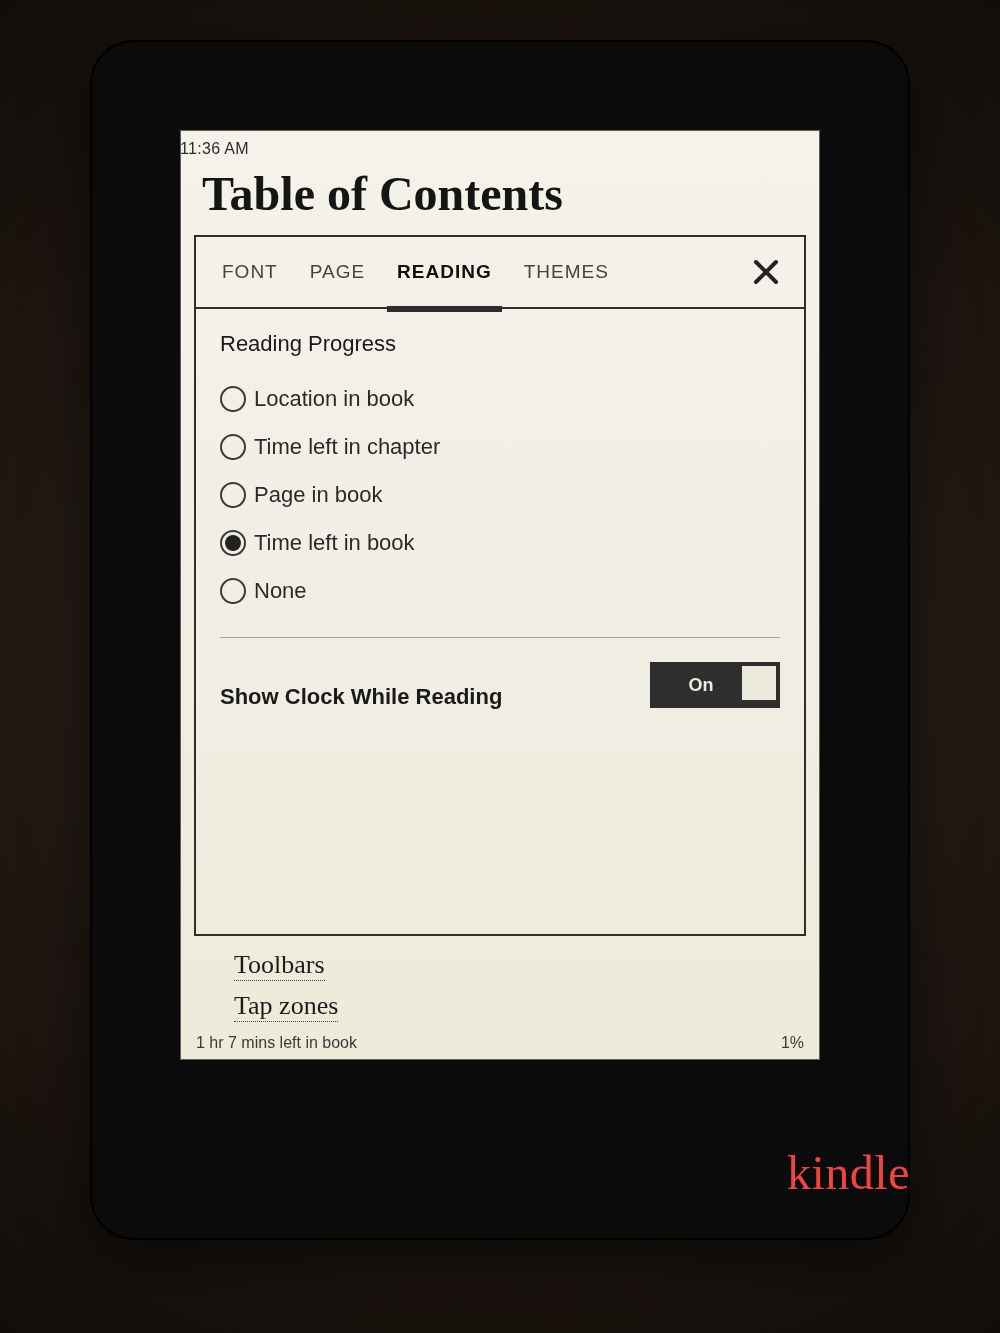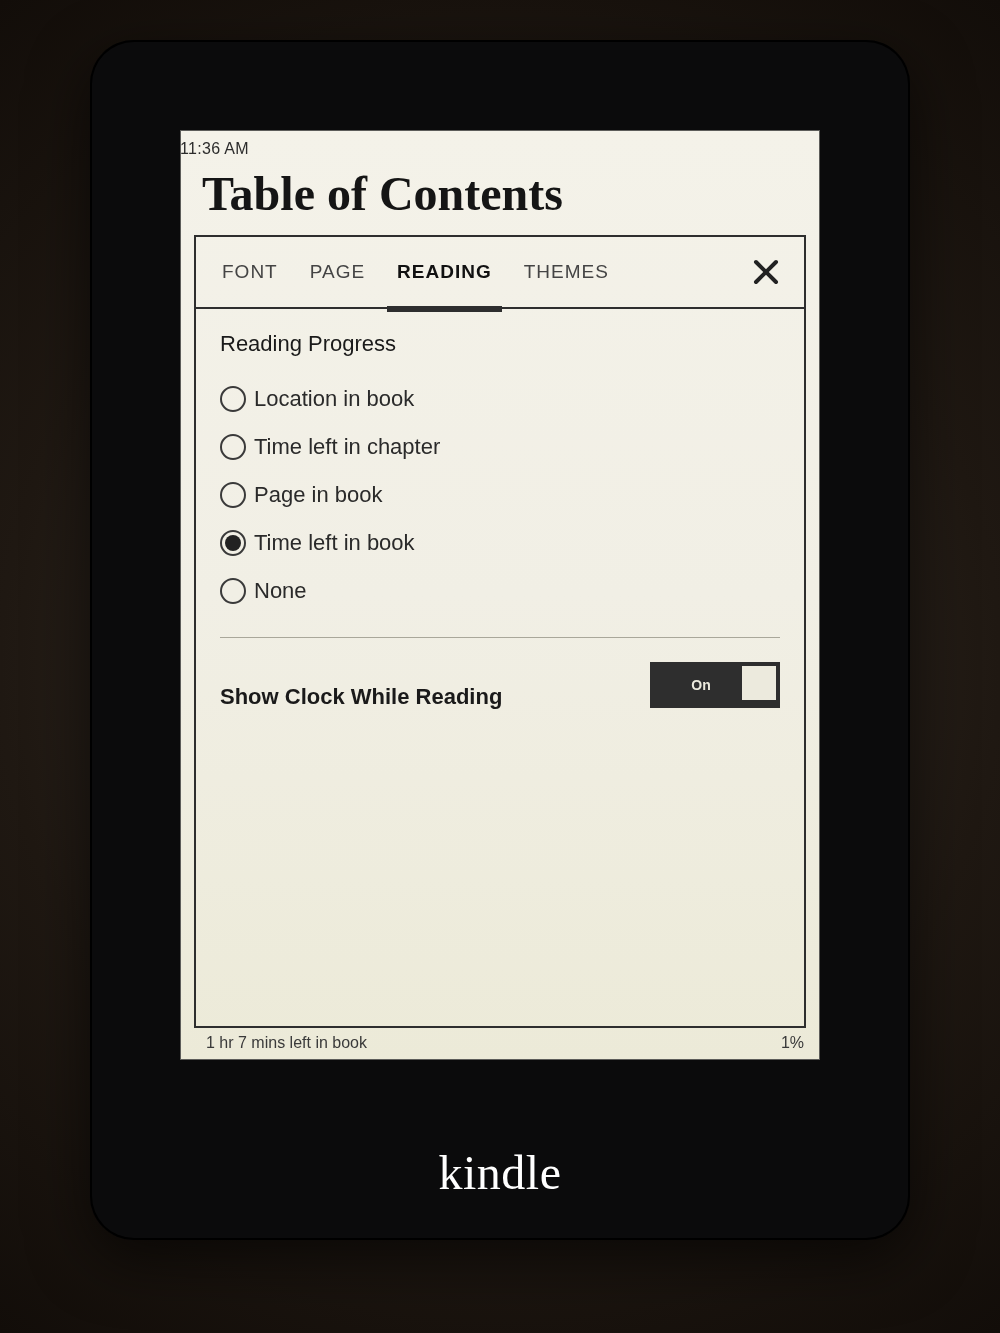--- a/index.html
+++ b/index.html
@@ -25,26 +25,26 @@
     width: 820px;
     height: 1200px;
     background: #0b0b0c;
     border-radius: 44px;
     box-shadow: 0 20px 60px rgba(0,0,0,0.6), inset 0 0 0 2px #000;
   }
   .brand {
     position: absolute;
     left: 0; right: 0;
     bottom: 40px;
-    text-align: center;
+    text-align: right;
     font-family: Georgia, "Times New Roman", serif;
     font-weight: 300;
     font-size: 48px;
     letter-spacing: 0.5px;
-    color: #ffffff;
+    color: #ef4444;
   }
   
   .screen {
     position: absolute;
     left: 90px;
     top: 90px;
     width: 640px;
     height: 930px;
     background: linear-gradient(180deg, #f4f2e9 0%, #f1efe5 50%, #ecead8 100%);
     color: #1b1b1b;
@@ -179,21 +179,21 @@
   }
   .toggle .knob {
     position: absolute;
     right: 2px; top: 2px;
     width: 34px; height: 34px;
     background: #eceadd;
   }
   .toggle .state {
     color: #eceadd;
     font-weight: 700;
-    font-size: 14px;
+    font-size: 18px;
     width: 100%;
     text-align: center;
     padding-right: 28px;
   }
 
   
   .links {
     padding: 10px 0 0 54px;
   }
   .link {
@@ -204,21 +204,21 @@
     border-bottom: 1px dotted #444;
     margin: 4px 0 6px 0;
     cursor: pointer;
   }
 
   .footer {
     display: flex;
     justify-content: space-between;
     font-size: 16px;
     color: #3a3a3a;
-    padding: 6px 16px 8px 26px;
+    padding: 6px 16px 8px 16px;
     border-top: none;
   }
 </style>
 </head>
 <body>
 
 <div class="scene">
   <div class="device">
     <div class="screen">
 
@@ -272,20 +272,24 @@
           <div class="toggle-row">
             <div class="toggle-label">Show Clock While Reading</div>
             <div class="toggle">
               <span class="state">On</span>
               <span class="knob"></span>
             </div>
           </div>
         </div>
       </div>
 
+      <div class="links">
+        <div><span class="link">Toolbars</span></div>
+        <div><span class="link">Tap zones</span></div>
+      </div>
 
       <div class="footer">
         <span>1 hr 7 mins left in book</span>
         <span>1%</span>
       </div>
 
     </div>
 
     <div class="brand">kindle</div>
   </div>

